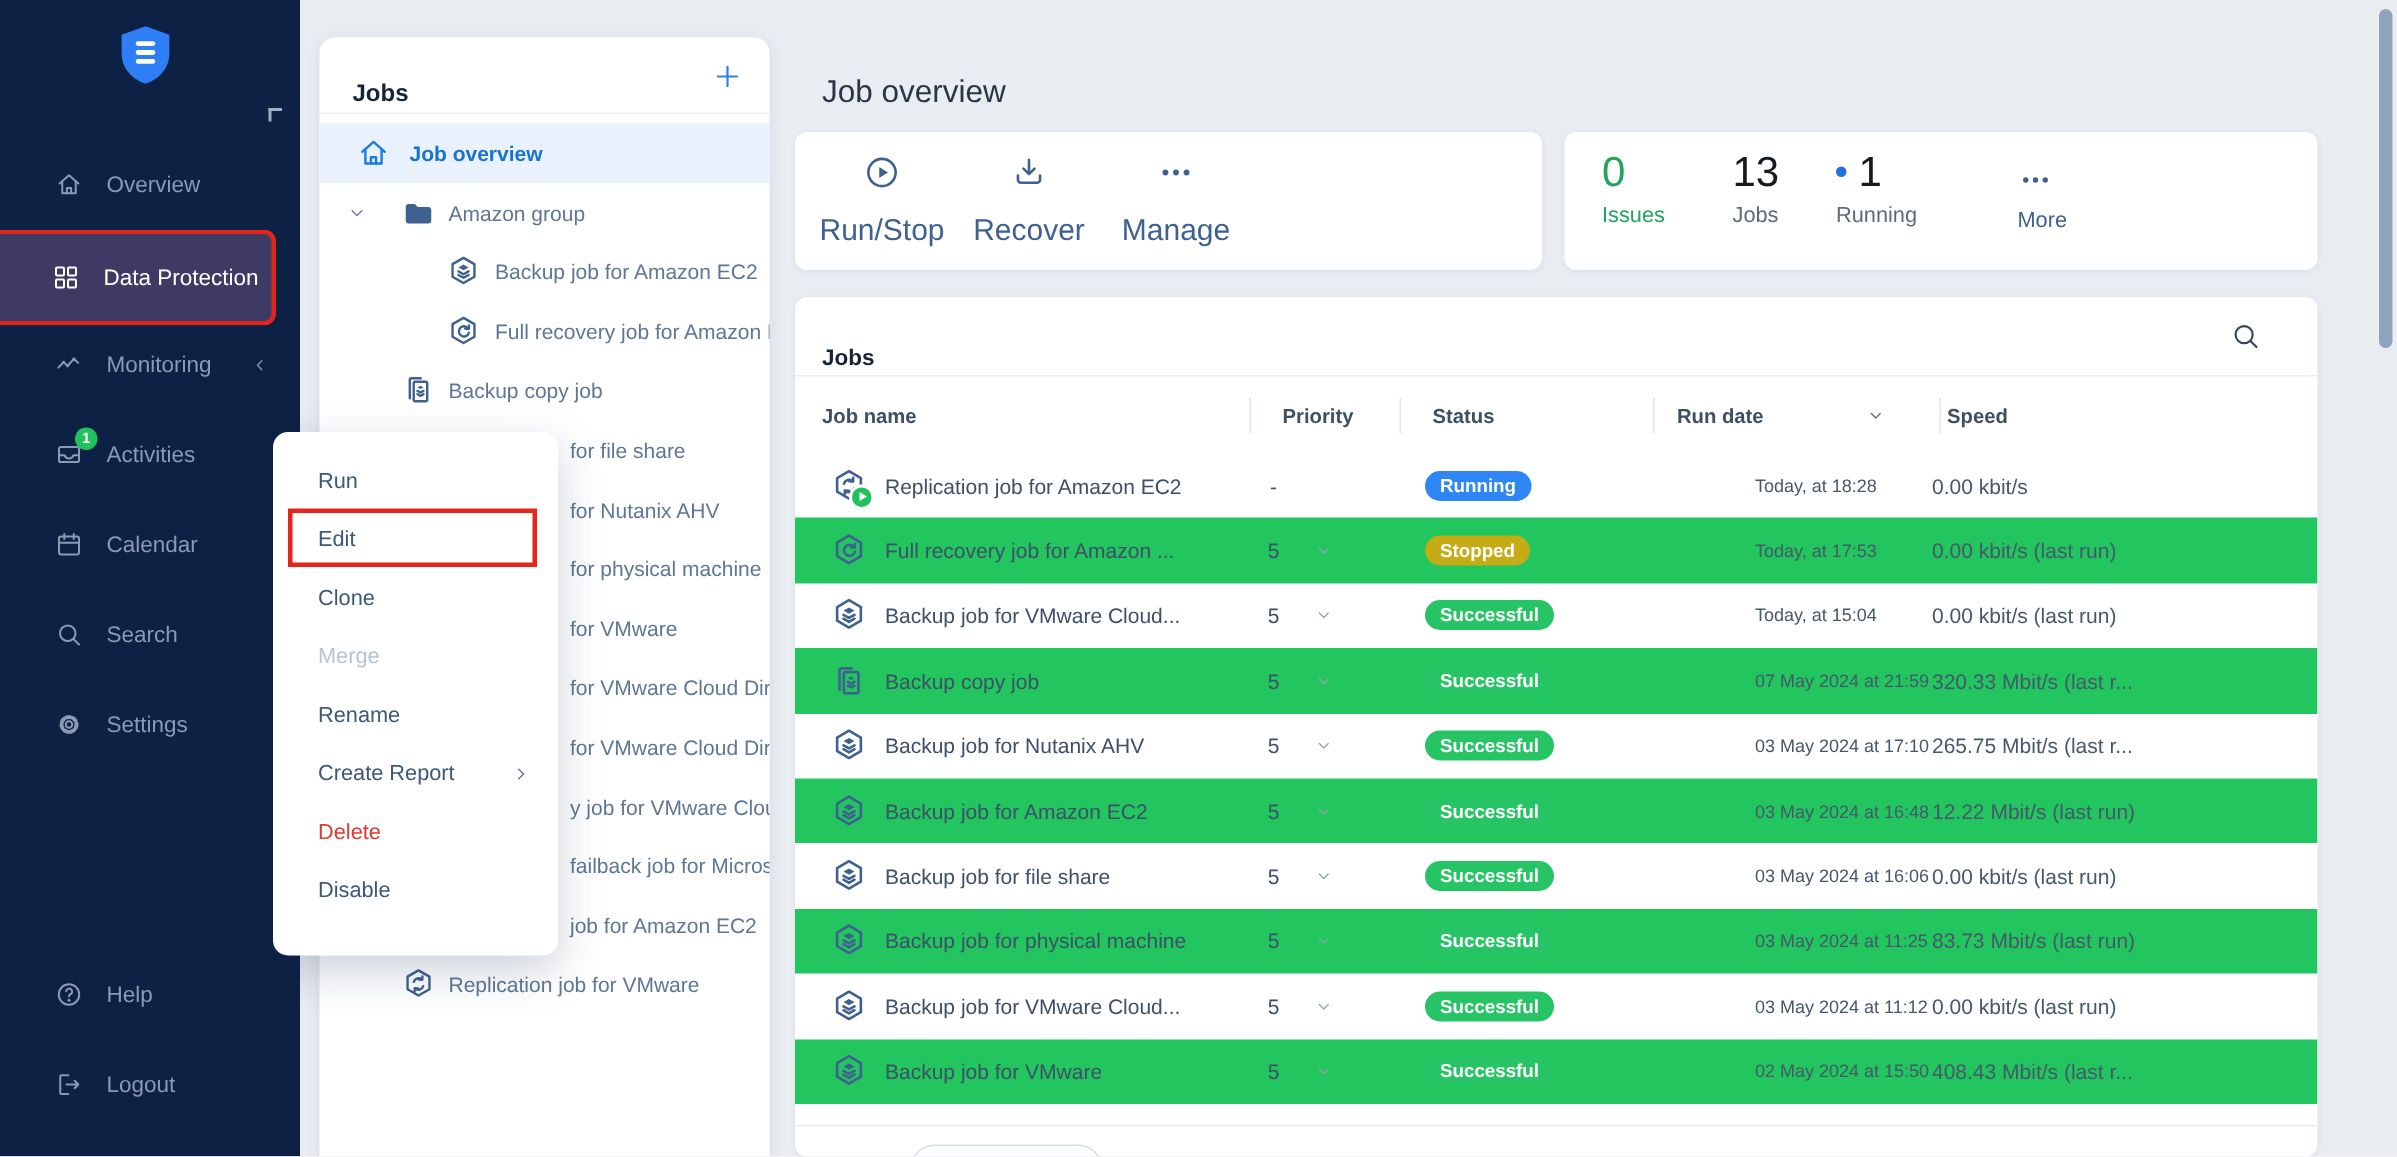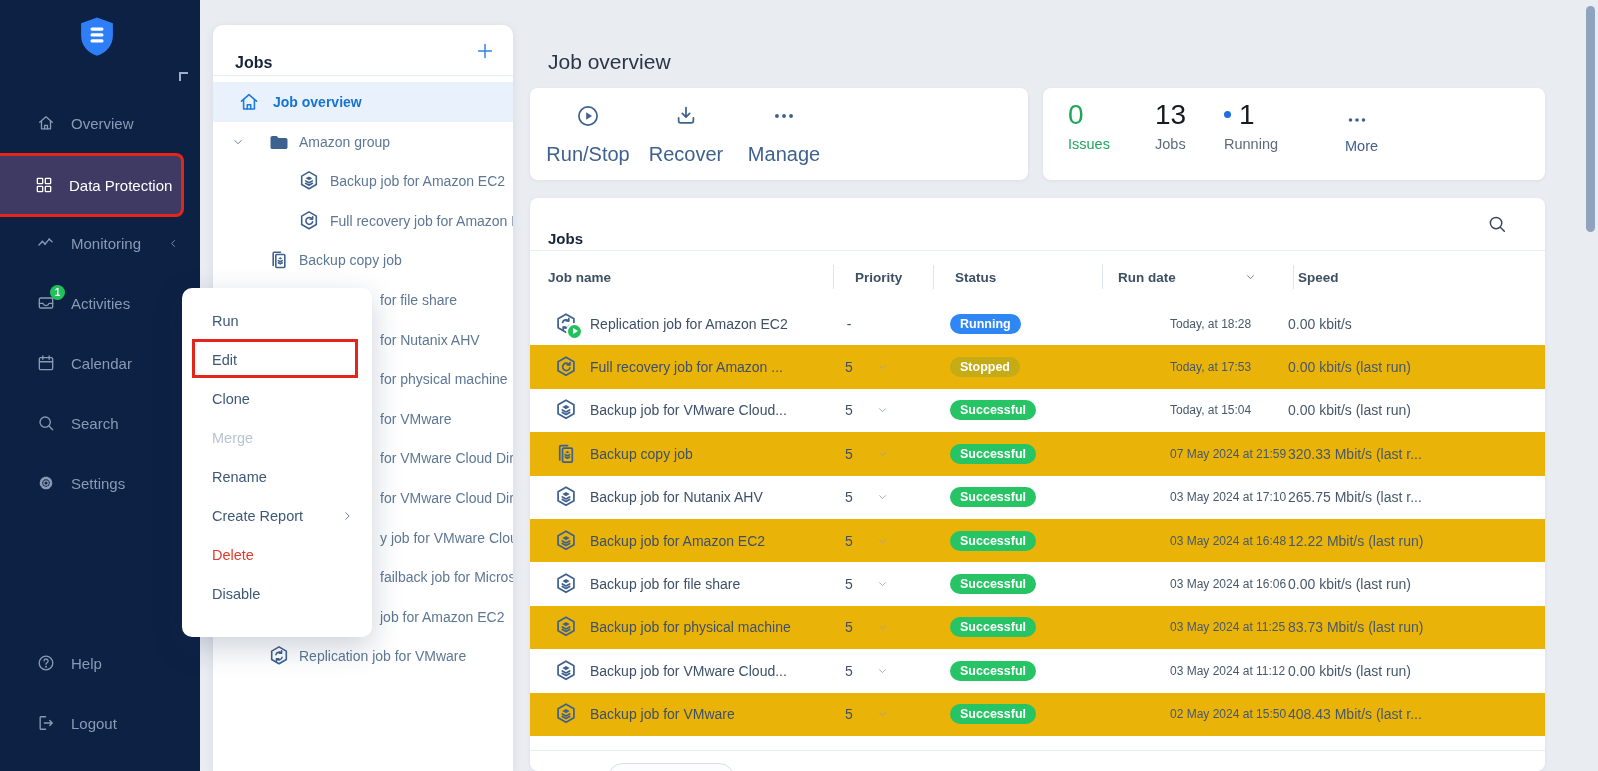--- a/index.html
+++ b/index.html
@@ -56,21 +56,21 @@
   
   .table-card{position:absolute;left:530px;top:198px;width:1015px;height:573px;overflow:hidden;}
   .tc-title{position:absolute;left:18px;top:0;line-height:52px;font-size:15px;font-weight:700;color:#16233a;}
   .search-btn{position:absolute;right:34px;top:12px;width:28px;height:28px;color:#33475b;cursor:pointer;background:none;border:none;padding:0;display:flex;align-items:center;justify-content:center;}
   .thead{position:absolute;top:52px;left:0;right:0;height:52px;border-top:1px solid #e8edf3;}
   .th{position:absolute;top:0;height:100%;display:flex;align-items:center;font-size:13.5px;font-weight:700;color:#3c4f63;}
   .th-sep{position:absolute;top:14px;height:24px;width:1px;background:#dfe5ec;}
   .sort-chev{position:absolute;left:714px;top:50%;transform:translateY(-50%);color:#5d6b7c;display:flex;}
   .tbody{position:absolute;top:104px;left:0;right:0;}
   .trow{position:absolute;left:0;right:0;height:43.4px;cursor:pointer;}
-  .trow.alt{background:#eab308;}
+  .trow.alt{background:#22c55e;}
   .r-icon{position:absolute;left:23px;top:50%;transform:translateY(-50%);width:26px;height:26px;color:#3f618f;}
   .icon-badge{position:absolute;right:-4px;bottom:-3px;width:13px;height:13px;border-radius:50%;background:#21c15e;border:2px solid #fff;display:flex;align-items:center;justify-content:center;}
   .icon-badge::after{content:'';border-left:5px solid #fff;border-top:3px solid transparent;border-bottom:3px solid transparent;margin-left:1px;}
   .r-name{position:absolute;left:60px;top:50%;transform:translateY(-50%);font-size:14px;color:#3d5068;white-space:nowrap;}
   .r-priority{position:absolute;left:305px;width:28px;text-align:center;top:50%;transform:translateY(-50%);font-size:14px;color:#3d5068;}
   .r-pchev{position:absolute;left:346px;top:50%;transform:translateY(-50%);color:#93a3b5;display:flex;cursor:pointer;}
   .status-pill{position:absolute;left:420px;top:50%;transform:translateY(-50%);color:#fff;font-size:12.5px;font-weight:700;padding:3px 10px;border-radius:10px;white-space:nowrap;}
   .r-date{position:absolute;left:596px;top:50%;transform:translateY(-50%);font-size:12px;color:#46586b;white-space:nowrap;margin-left:44px;}
   .r-speed{position:absolute;left:758px;top:50%;transform:translateY(-50%);font-size:14px;color:#46586b;white-space:nowrap;}
   .tfoot-line{position:absolute;top:552px;left:0;right:0;height:1px;background:#e8edf3;}

